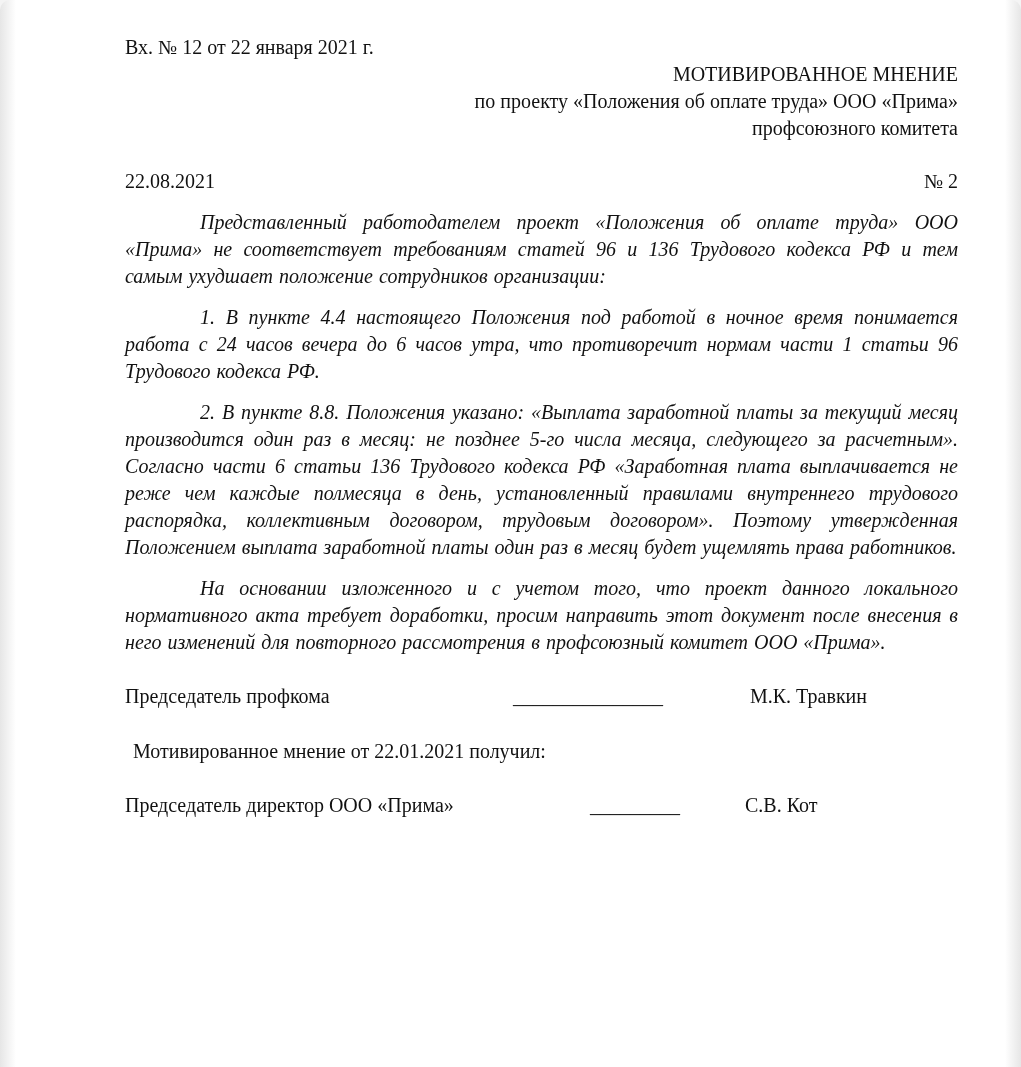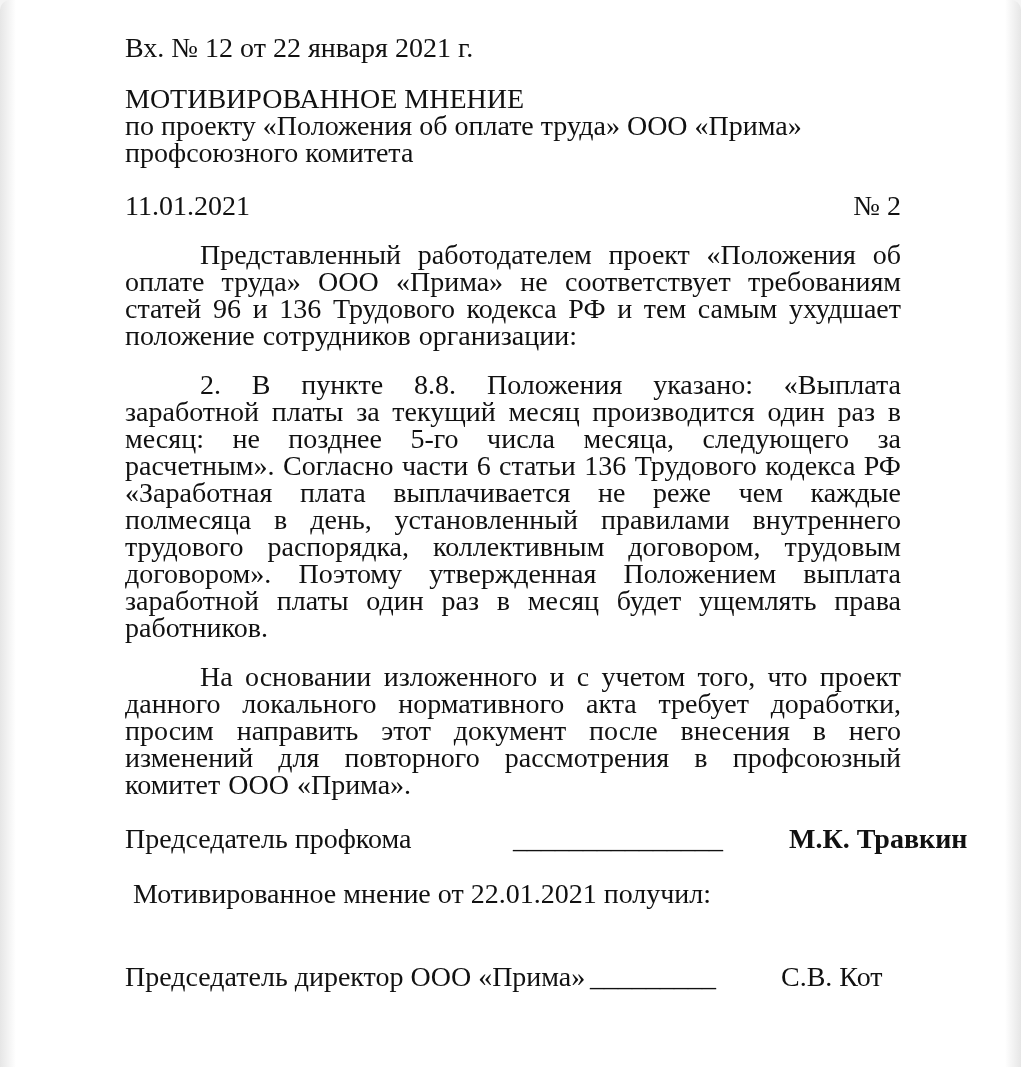--- a/index.html
+++ b/index.html
@@ -20,86 +20,87 @@
     height: 1067px;
     background: linear-gradient(to right,
       var(--edge-color) 0px, var(--page-bg) 16px,
       var(--page-bg) 1005px, var(--edge-color) 1021px);
     border-radius: 10px 10px 0 0;
     overflow: hidden;
   }
   .page {
     width: 100%;
     height: 100%;
-    padding: 34px 120px 40px 125px;
-    font-size: 28px;
+    padding: 34px 63px 40px 125px;
+    font-size: 20px;
     line-height: 27px;
   }
   .incoming-ref {
     text-align: left;
   }
   .title-block {
-    margin-top: 24px;
-    text-align: left;
+    text-align: right;
   }
   .date-row {
     margin-top: 26px;
     display: flex;
     justify-content: space-between;
     align-items: baseline;
   }
   .city {
     text-align: center;
   }
   .para {
-    margin: 22px 0 0 0;
+    margin: 14px 0 0 0;
     text-align: justify;
     text-align-last: left;
     text-indent: 75px;
     word-spacing: 1px;
+    font-style: italic;
   }
   .sig-row {
     margin-top: 27px;
     display: flex;
     align-items: baseline;
     white-space: nowrap;
   }
   .sig-label-1 { width: 388px; flex: 0 0 auto; font-family: Liberation Serif, serif; }
   .sig-line-1  { flex: 0 0 auto; letter-spacing: 0; }
-  .sig-name-1  { margin-left: 66px; flex: 0 0 auto; font-weight: bold; }
+  .sig-name-1  { margin-left: 87px; flex: 0 0 auto; }
   .sig-label-2 { width: 465px; flex: 0 0 auto; }
   .sig-line-2  { flex: 0 0 auto; }
-  .sig-name-2  { margin-left: 65px; flex: 0 0 auto; margin-top: 29px; }
+  .sig-name-2  { margin-left: 65px; flex: 0 0 auto; }
   .received {
     margin-top: 28px;
     margin-left: 8px;
   }
 </style>
 </head>
 <body>
 
 <div class="viewport">
   <div class="page">
 
     <div class="incoming-ref">Вх. № 12 от 22 января 2021 г.</div>
 
     <div class="title-block">
       <div>МОТИВИРОВАННОЕ МНЕНИЕ</div>
       <div>по проекту «Положения об оплате труда» ООО «Прима»</div>
       <div>профсоюзного комитета</div>
     </div>
 
     <div class="date-row">
-      <span>11.01.2021</span>
+      <span>22.08.2021</span>
       <span>№ 2</span>
     </div>
 
 
     <p class="para">Представленный работодателем проект «Положения об оплате труда» ООО «Прима» не соответствует требованиям статей 96 и 136 Трудового кодекса РФ и тем самым ухудшает положение сотрудников организации:</p>
 
+    <p class="para">1. В пункте 4.4 настоящего Положения под работой в ночное время понимается работа с 24 часов вечера до 6 часов утра, что противоречит нормам части 1 статьи 96 Трудового кодекса РФ.</p>
 
     <p class="para">2. В пункте 8.8. Положения указано: «Выплата заработной платы за текущий месяц производится один раз в месяц: не позднее 5-го числа месяца, следующего за расчетным». Согласно части 6 статьи 136 Трудового кодекса РФ «Заработная плата выплачивается не реже чем каждые полмесяца в день, установленный правилами внутреннего трудового распорядка, коллективным договором, трудовым договором». Поэтому утвержденная Положением выплата заработной платы один раз в месяц будет ущемлять права работников.</p>
 
     <p class="para">На основании изложенного и с учетом того, что проект данного локального нормативного акта требует доработки, просим направить этот документ после внесения в него изменений для повторного рассмотрения в профсоюзный комитет ООО «Прима».</p>
 
     <div class="sig-row">
       <span class="sig-label-1">Председатель профкома</span>
       <span class="sig-line-1">_______________</span>
       <span class="sig-name-1">М.К. Травкин</span>
     </div>

